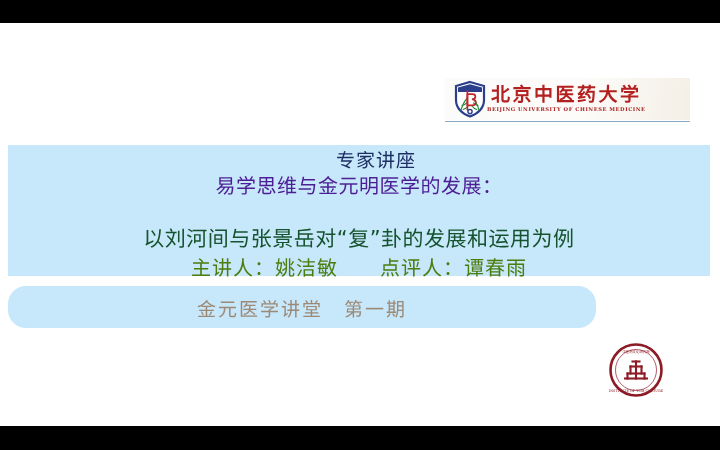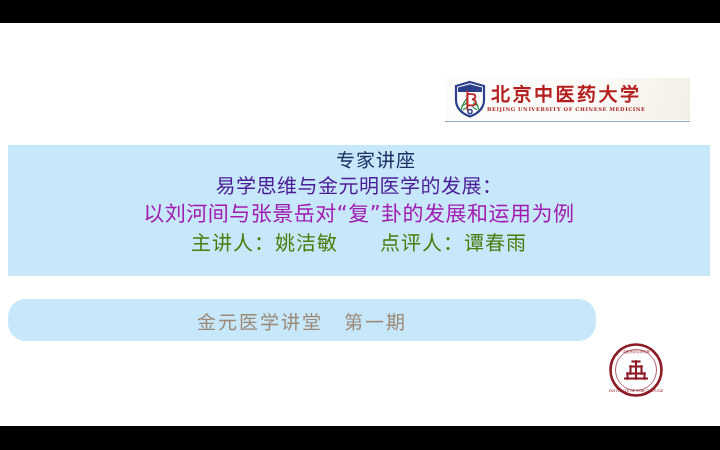--- a/index.html
+++ b/index.html
@@ -112,36 +112,37 @@
     margin-left: 34px;
   }
   .t-sub1 {
     font-size: 20px;
     color: #4c1d95;
     line-height: 27px;
     letter-spacing: 0.5px;
   }
   .t-sub2 {
     font-size: 21px;
-    color: #a21caf;
+    color: #14532d;
     line-height: 28px;
     letter-spacing: 0.5px;
+    margin-top: 25px;
   }
   .t-speakers {
     font-size: 20px;
     color: #4d7c0f;
     line-height: 30px;
     letter-spacing: 1px;
   }
 
   
   .panel-series {
     position: absolute;
     left: 8px;
-    top: 299px;
+    top: 286px;
     width: 588px;
     height: 42px;
     background: #c7e7fa;
     display: flex;
     align-items: center;
     justify-content: center;
     border-radius: 18px;
   }
   .series-text {
     font-size: 19px;

